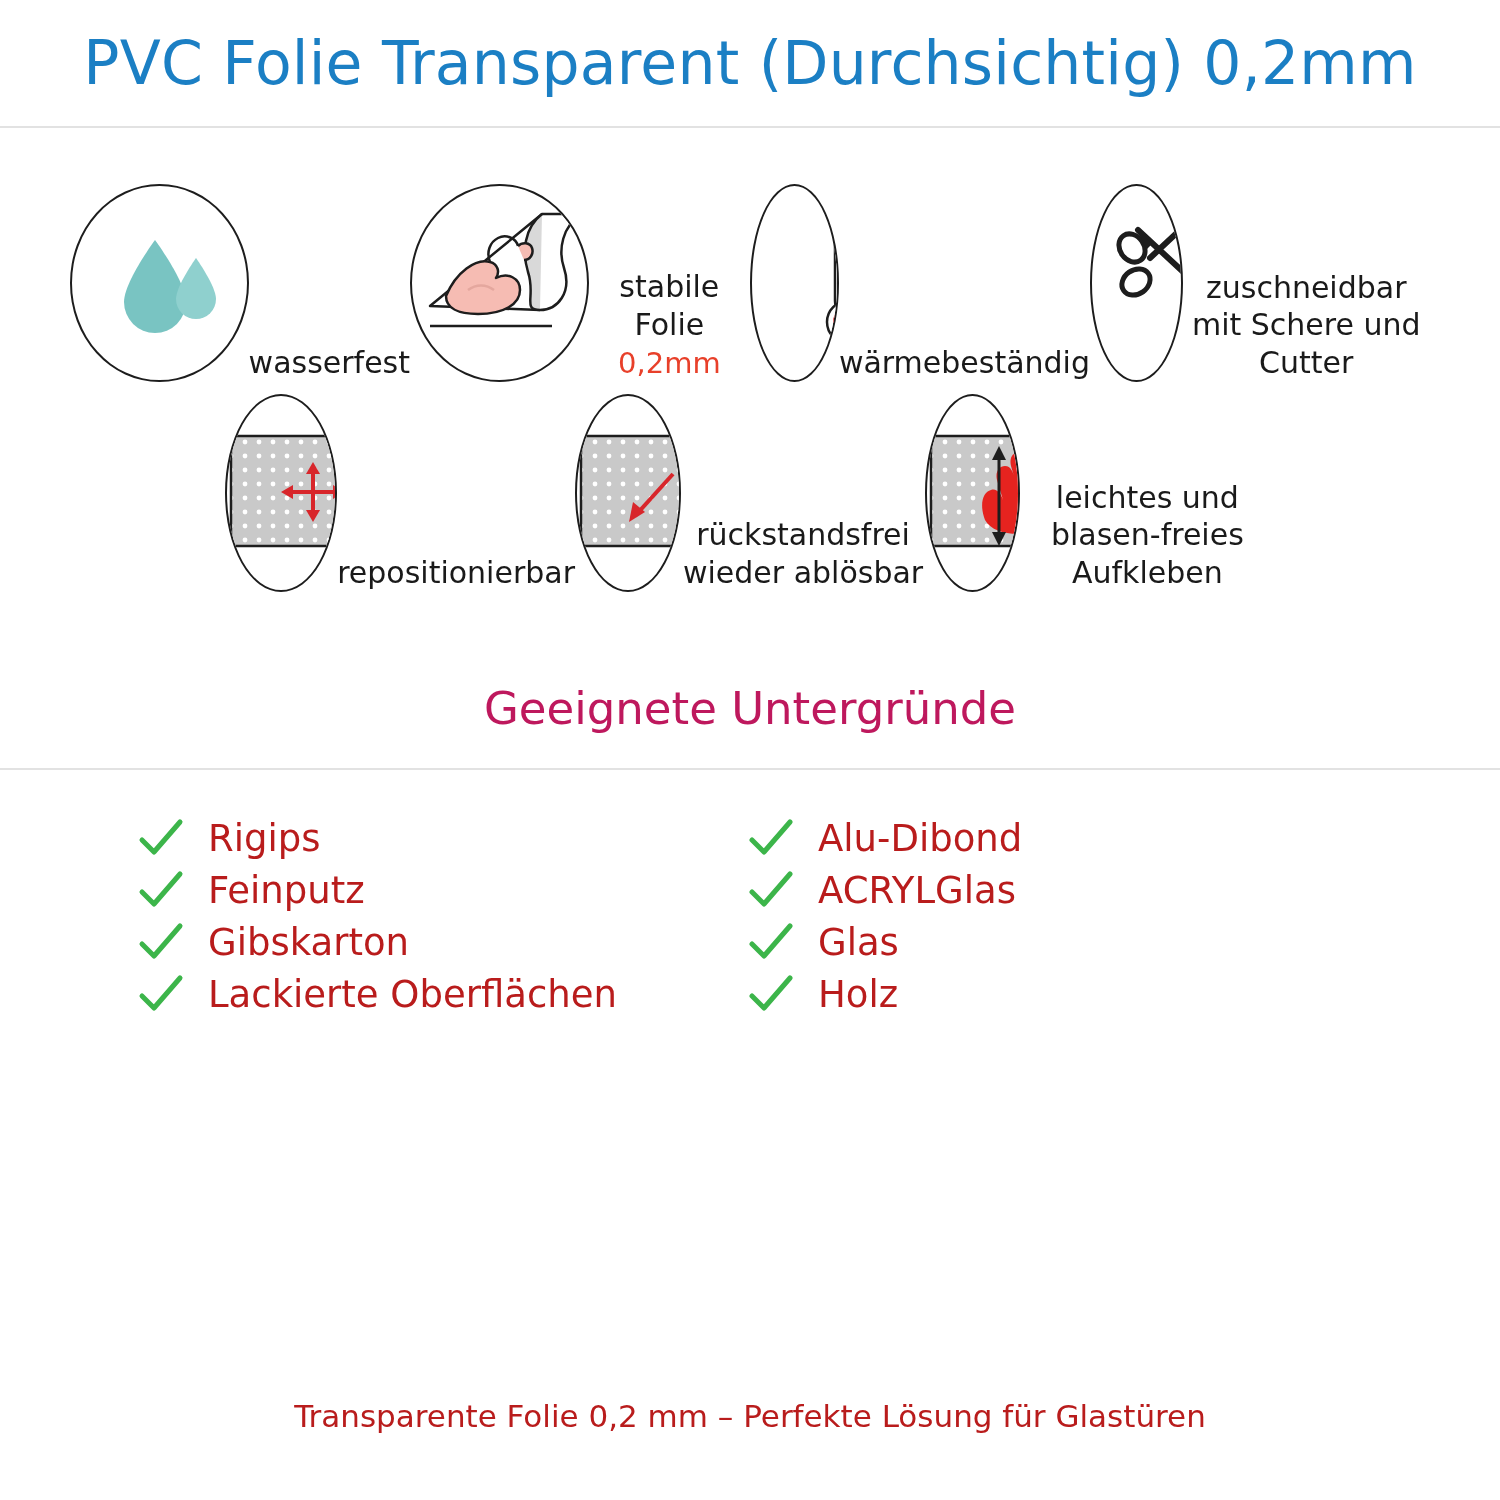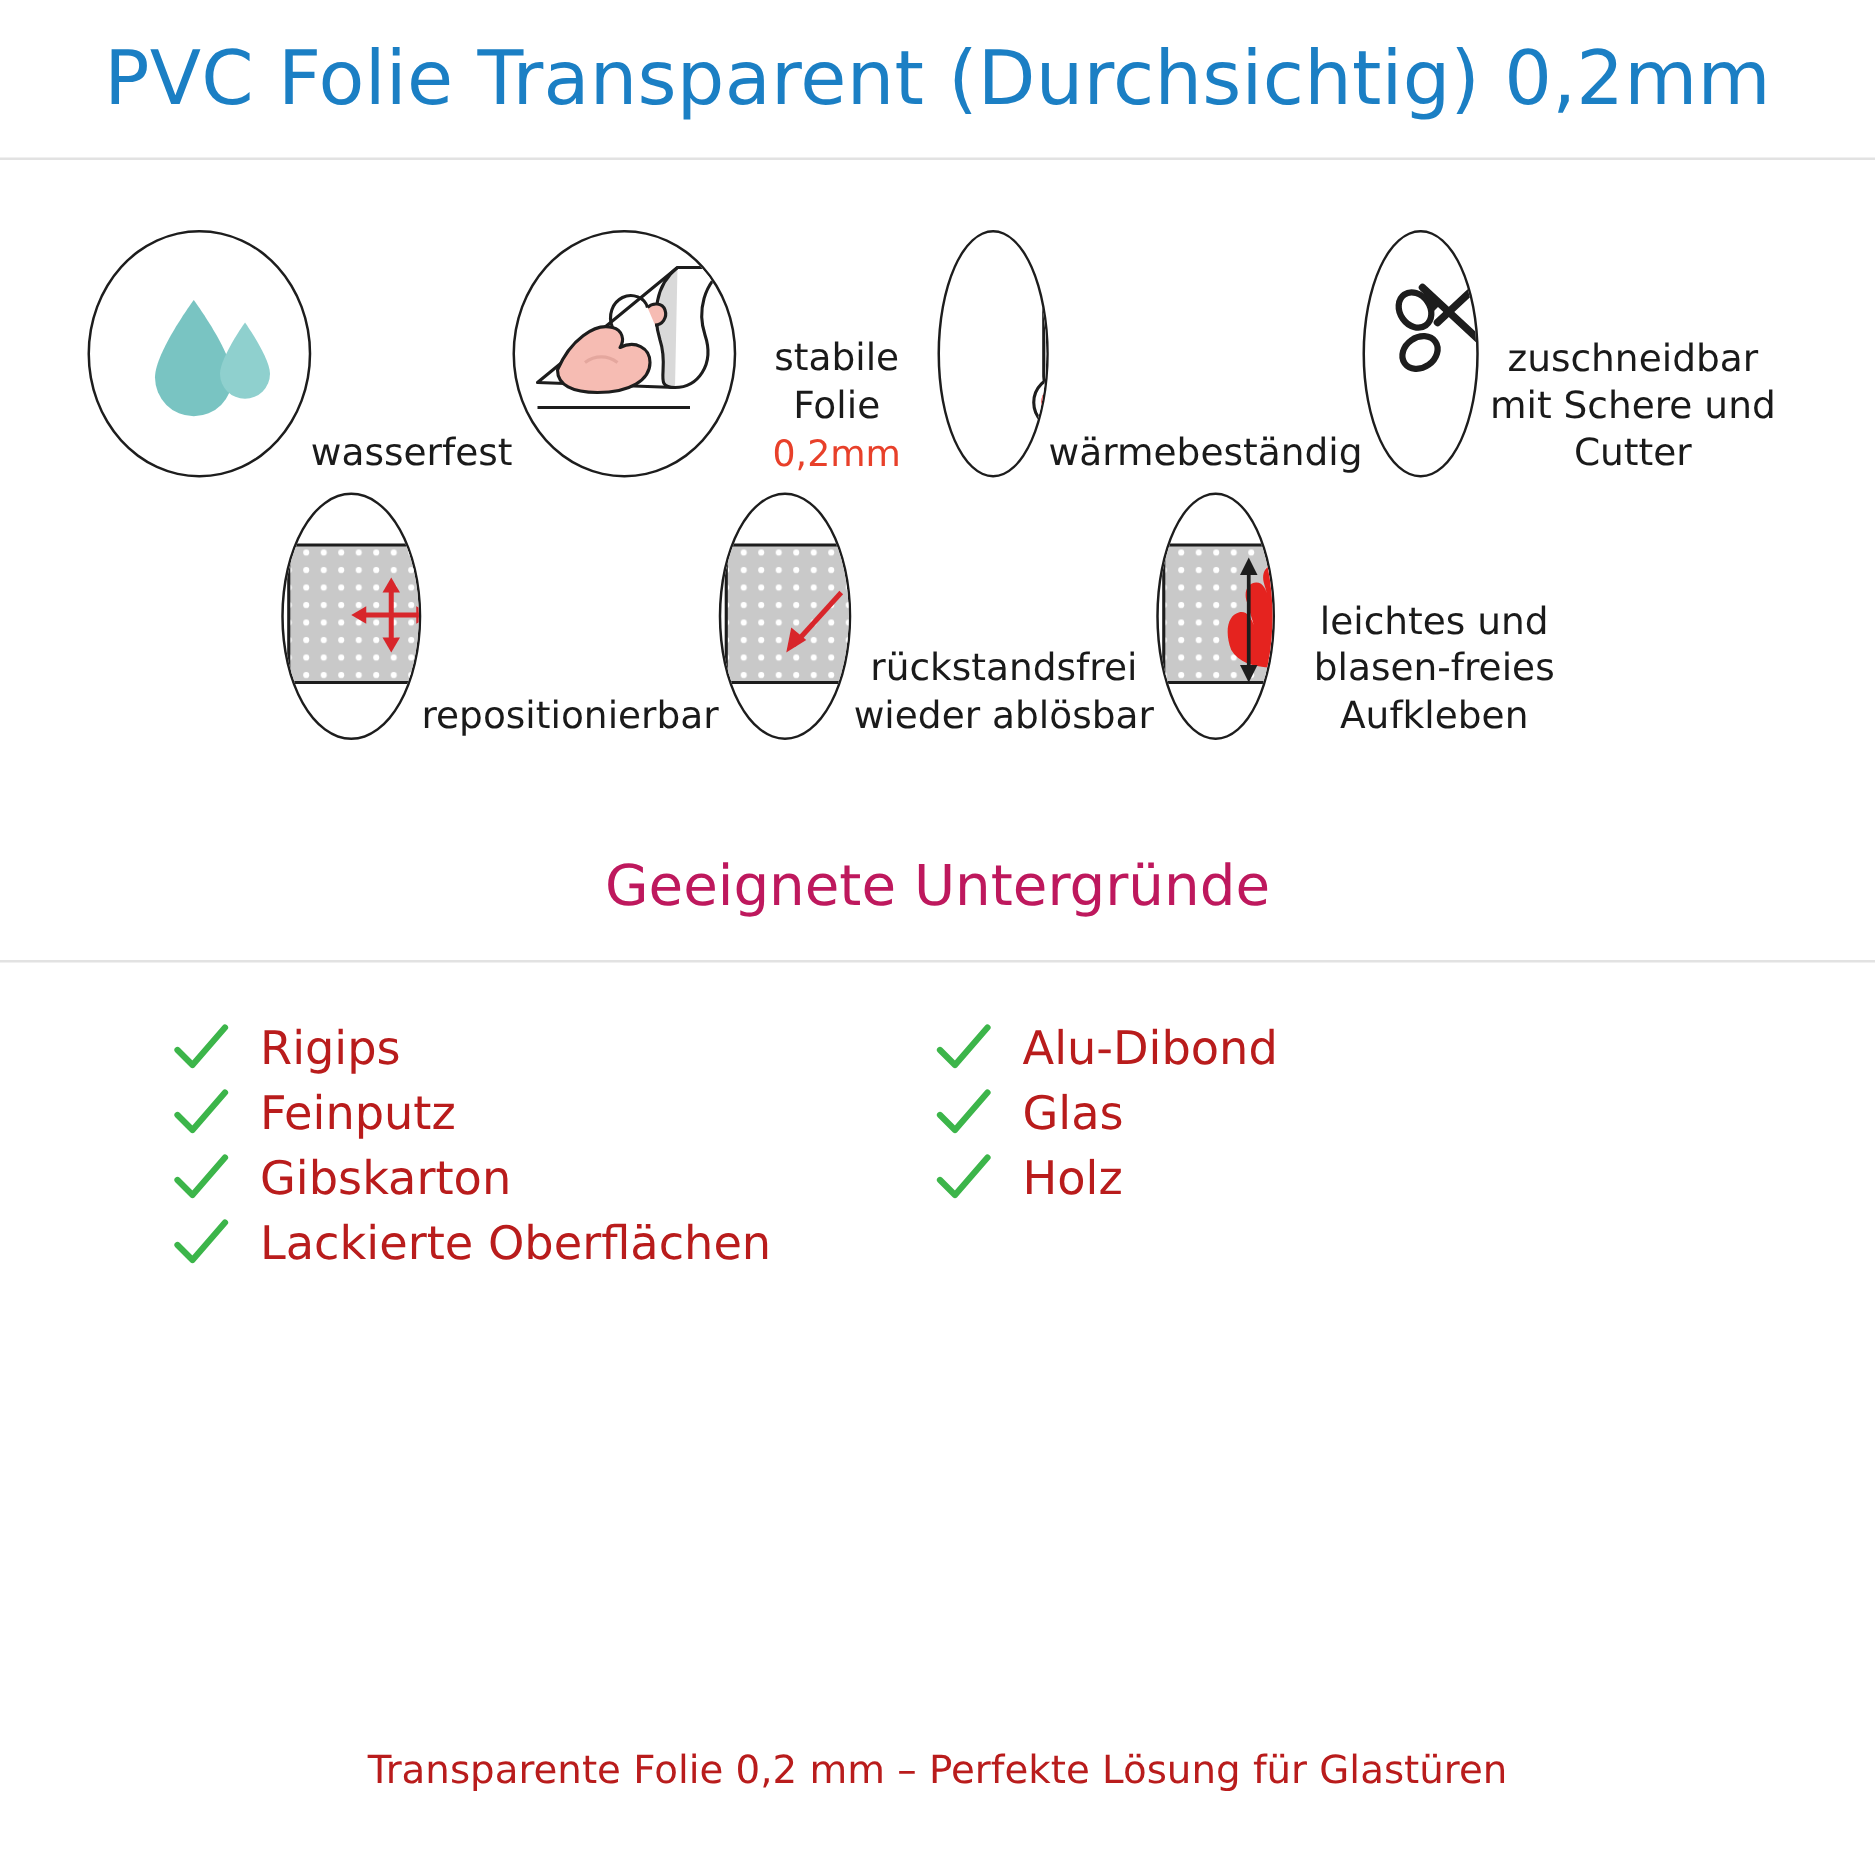--- a/index.html
+++ b/index.html
@@ -340,20 +340,26 @@
       <div class="list-item">
         <svg class="check" viewBox="0 0 46 42">
             <path d="M4 22 L16 34 L42 4" fill="none" stroke="#3cb54a" stroke-width="5" stroke-linecap="round" stroke-linejoin="round"></path>
           </svg>
         <span class="list-label">Alu-Dibond</span>
       </div>
       <div class="list-item">
         <svg class="check" viewBox="0 0 46 42">
             <path d="M4 22 L16 34 L42 4" fill="none" stroke="#3cb54a" stroke-width="5" stroke-linecap="round" stroke-linejoin="round"></path>
           </svg>
+        <span class="list-label">ACRYLGlas</span>
+      </div>
+      <div class="list-item">
+        <svg class="check" viewBox="0 0 46 42">
+            <path d="M4 22 L16 34 L42 4" fill="none" stroke="#3cb54a" stroke-width="5" stroke-linecap="round" stroke-linejoin="round"></path>
+          </svg>
         <span class="list-label">Glas</span>
       </div>
       <div class="list-item">
         <svg class="check" viewBox="0 0 46 42">
             <path d="M4 22 L16 34 L42 4" fill="none" stroke="#3cb54a" stroke-width="5" stroke-linecap="round" stroke-linejoin="round"></path>
           </svg>
         <span class="list-label">Holz</span>
       </div>
     </div>
 

